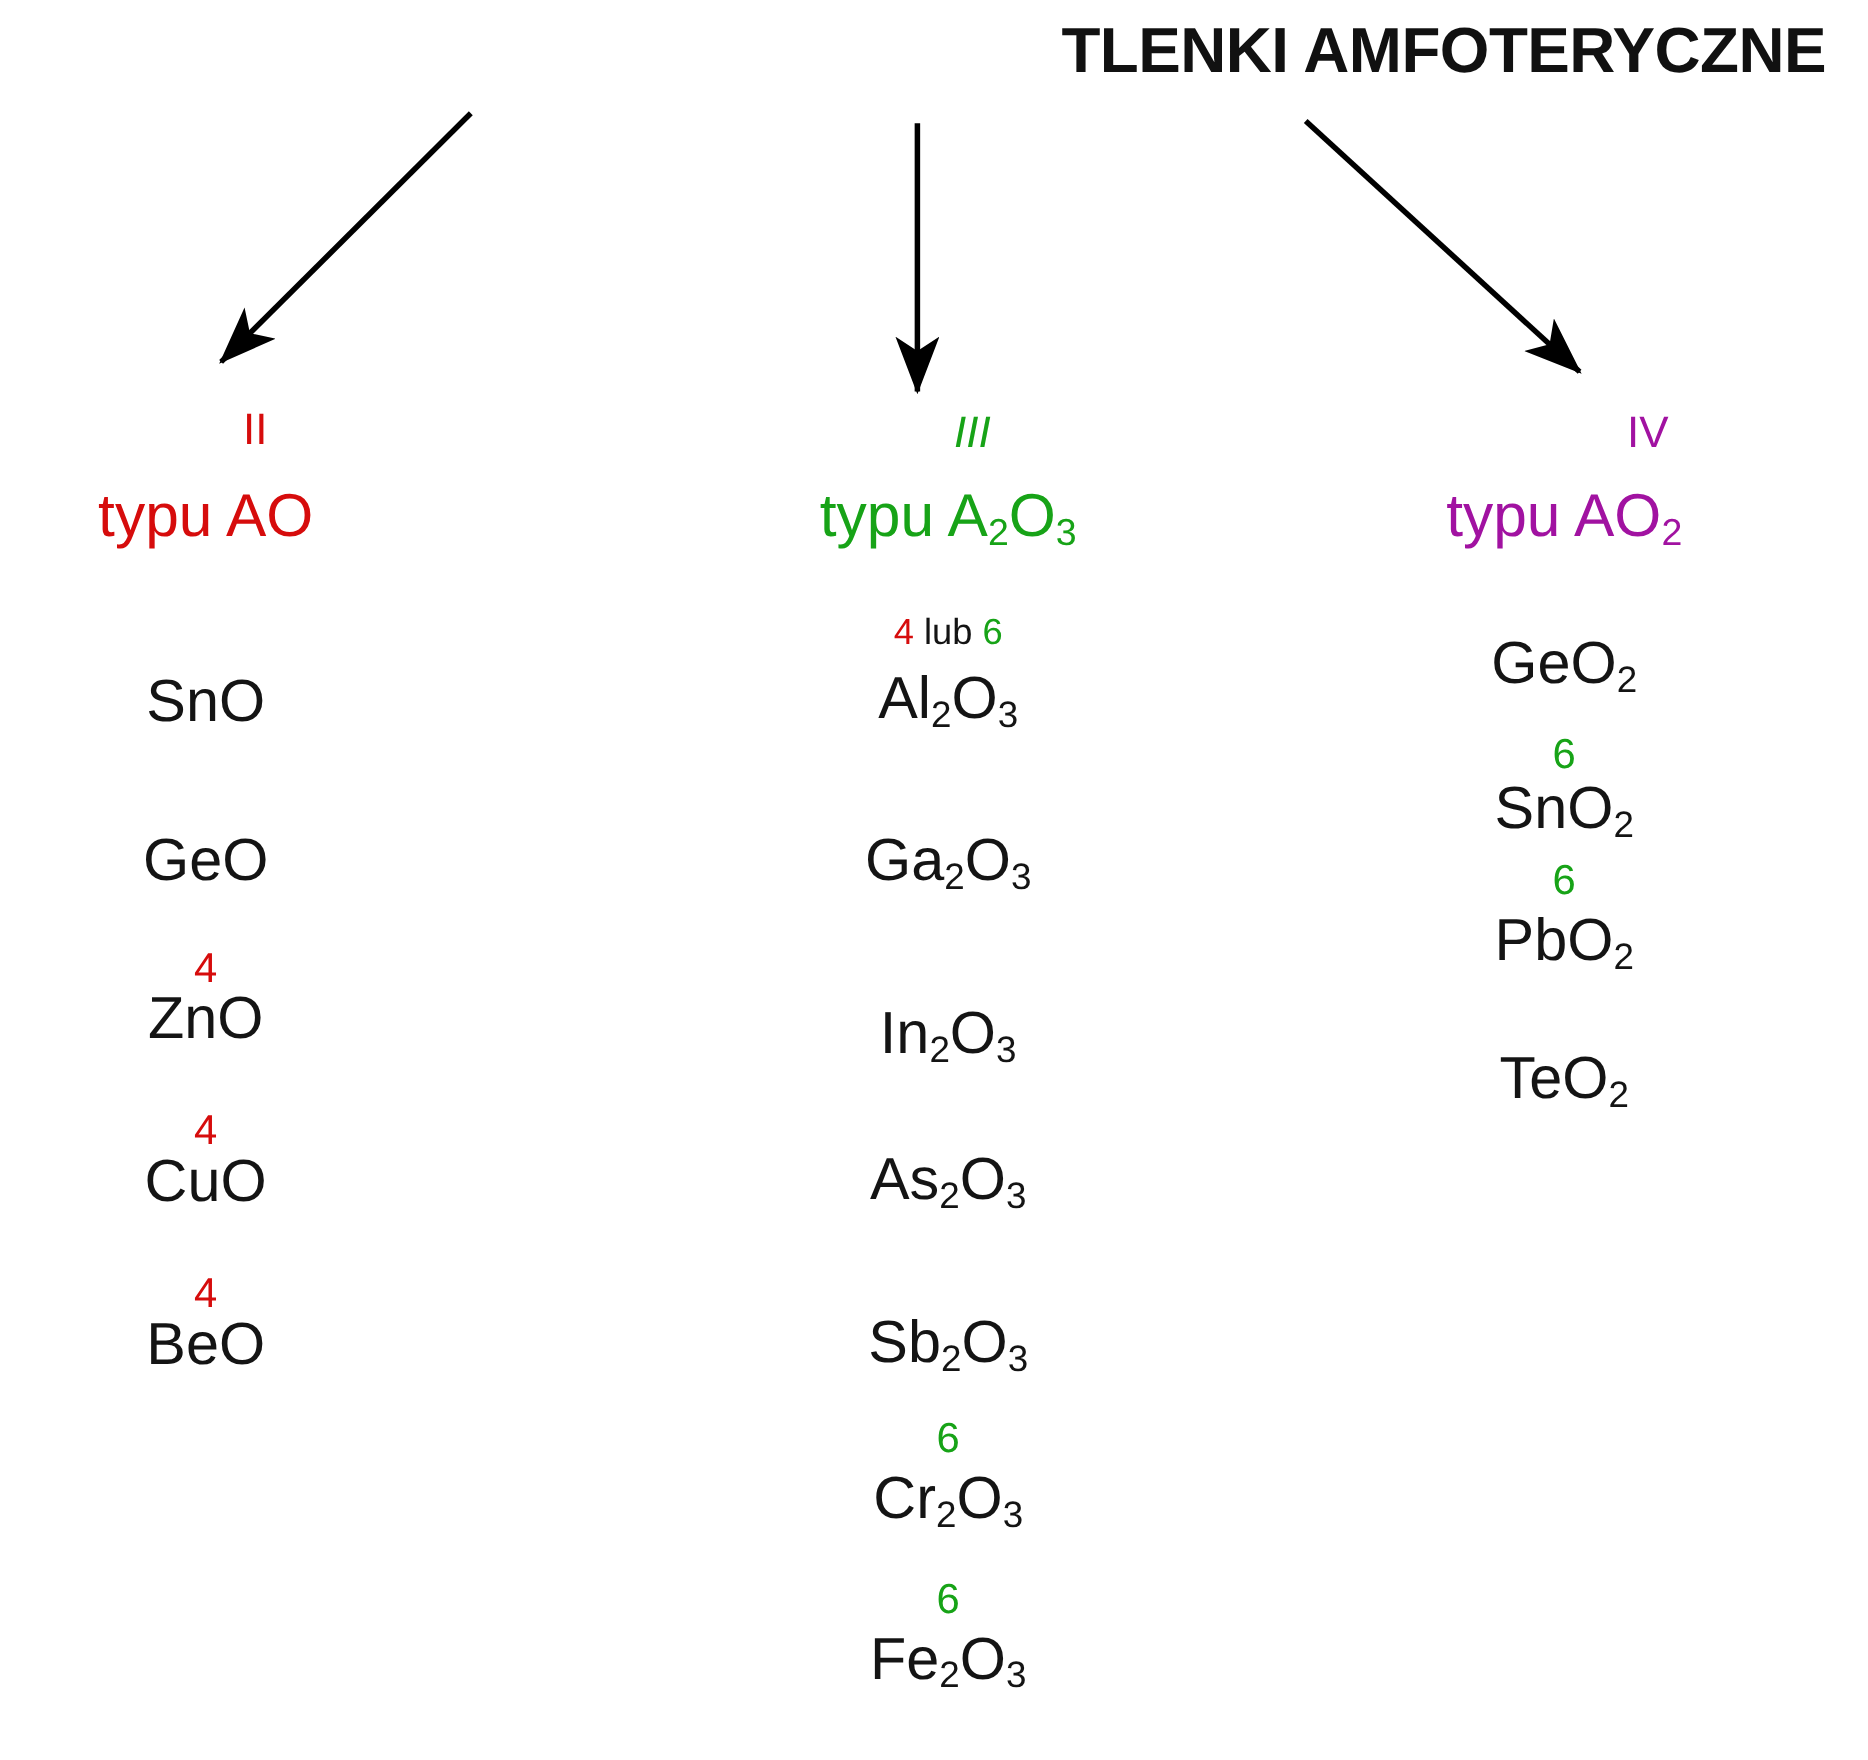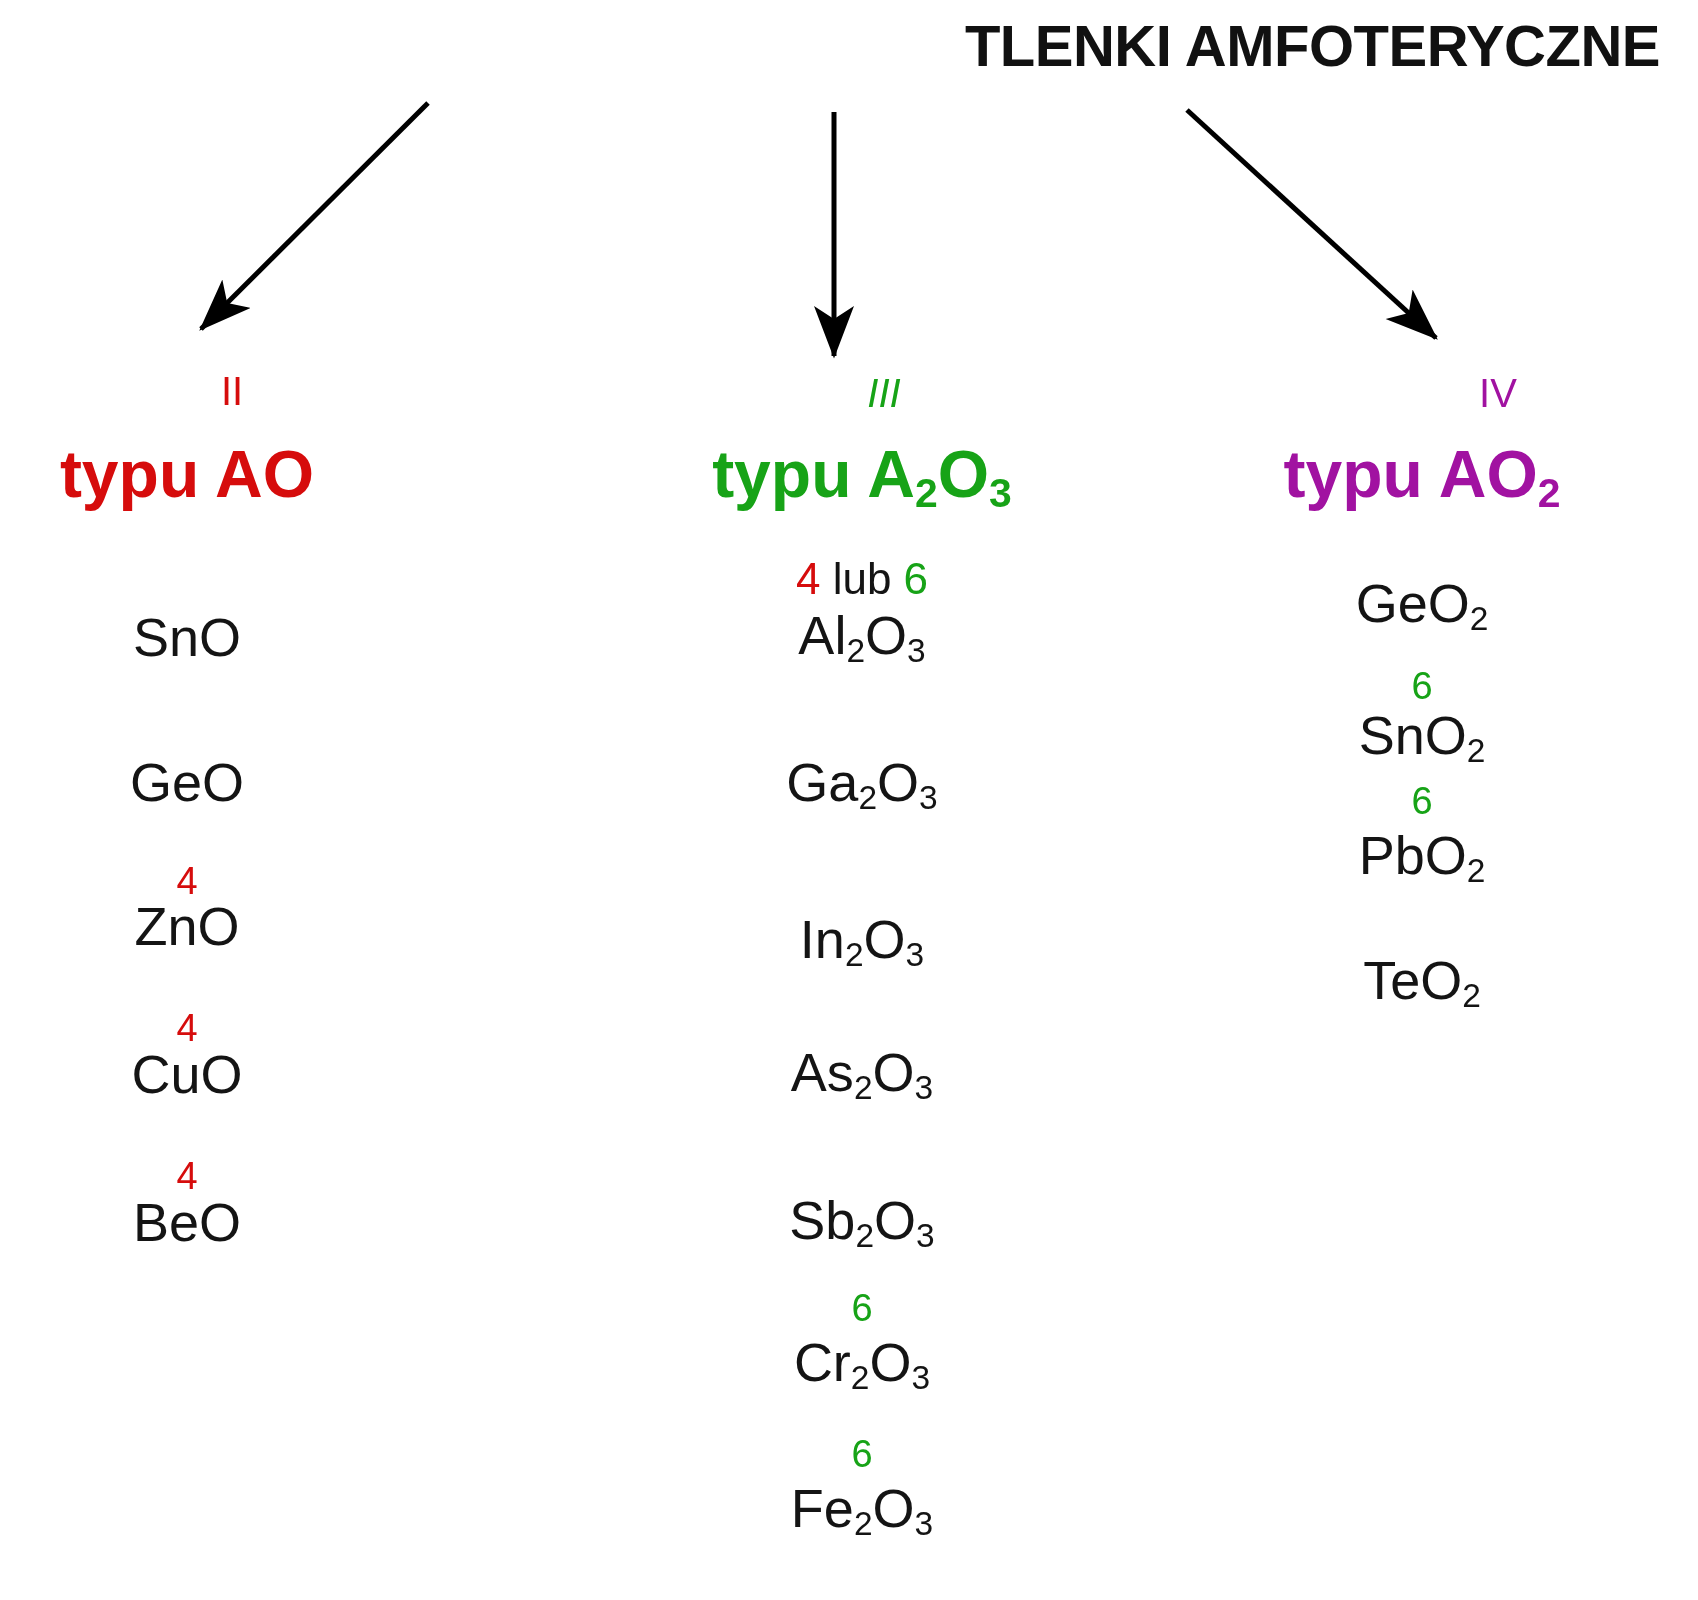--- a/index.html
+++ b/index.html
@@ -8,22 +8,22 @@
     font-family:"Liberation Sans", sans-serif; color:#141414; overflow:hidden;
   }
   .title {
     position:absolute; top:12px; left:0; width:1660px; text-align:right;
     font-size:58px; font-weight:bold; letter-spacing:-0.5px; color:#111111;
   }
   svg.arrows { position:absolute; left:0; top:0; }
   .col { position:absolute; top:0; width:300px; height:1600px; }
   .col > div { position:absolute; left:0; width:100%; text-align:center; line-height:1; }
   .numeral { font-size:40px; }
-  .type    { font-size:66px; font-weight:bold; }
-  .note    { font-size:44px; }
+  .type    { font-size:55px; font-weight:normal; }
+  .note    { font-size:33px; }
   .item    { font-size:54px; color:#141414; }
   .ox      { font-size:38px; }
   sub { font-size:0.62em; vertical-align:-0.24em; line-height:0; }
   
   .col1 { left:37px; }
   .col2 { left:712px; }
   .col3 { left:1272px; }
 </style>
 </head>
 <body>

